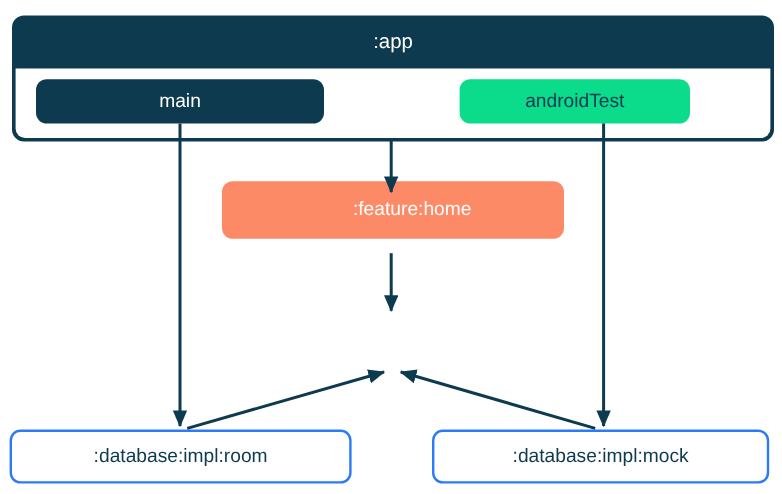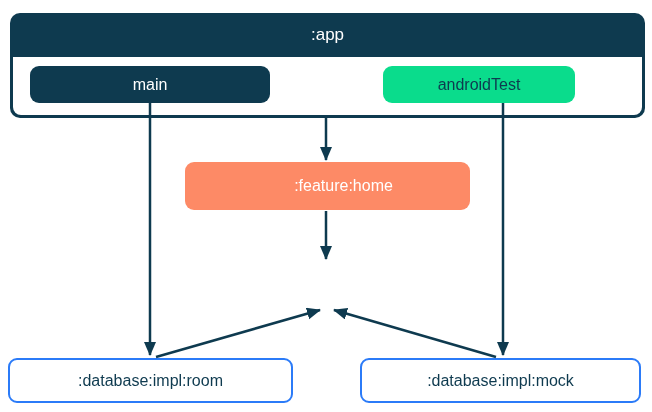--- a/index.html
+++ b/index.html
@@ -28,21 +28,21 @@
   }
   .node-main {
     left:17px; top:9px; width:240px; height:37px;
     background:var(--navy); color:#fff;
   }
   .node-android-test {
     left:370px; top:9px; width:192px; height:37px;
     background:var(--green); color:var(--navy);
   }
   .node-feature-home {
-    left:185px; top:162px; width:285px; height:48px;
+    left:185px; top:151px; width:285px; height:48px;
     background:var(--coral); color:#fff;padding-left:32px;
   }
   .node-database-api {
     left:185px; top:262px; width:285px; height:45px;
     background:var(--blue); color:#fff;
   }
   .node-impl {
     top:358px; width:285px; height:45px;
     background:#fff; border:2.5px solid var(--border-blue); color:var(--navy);
   }

